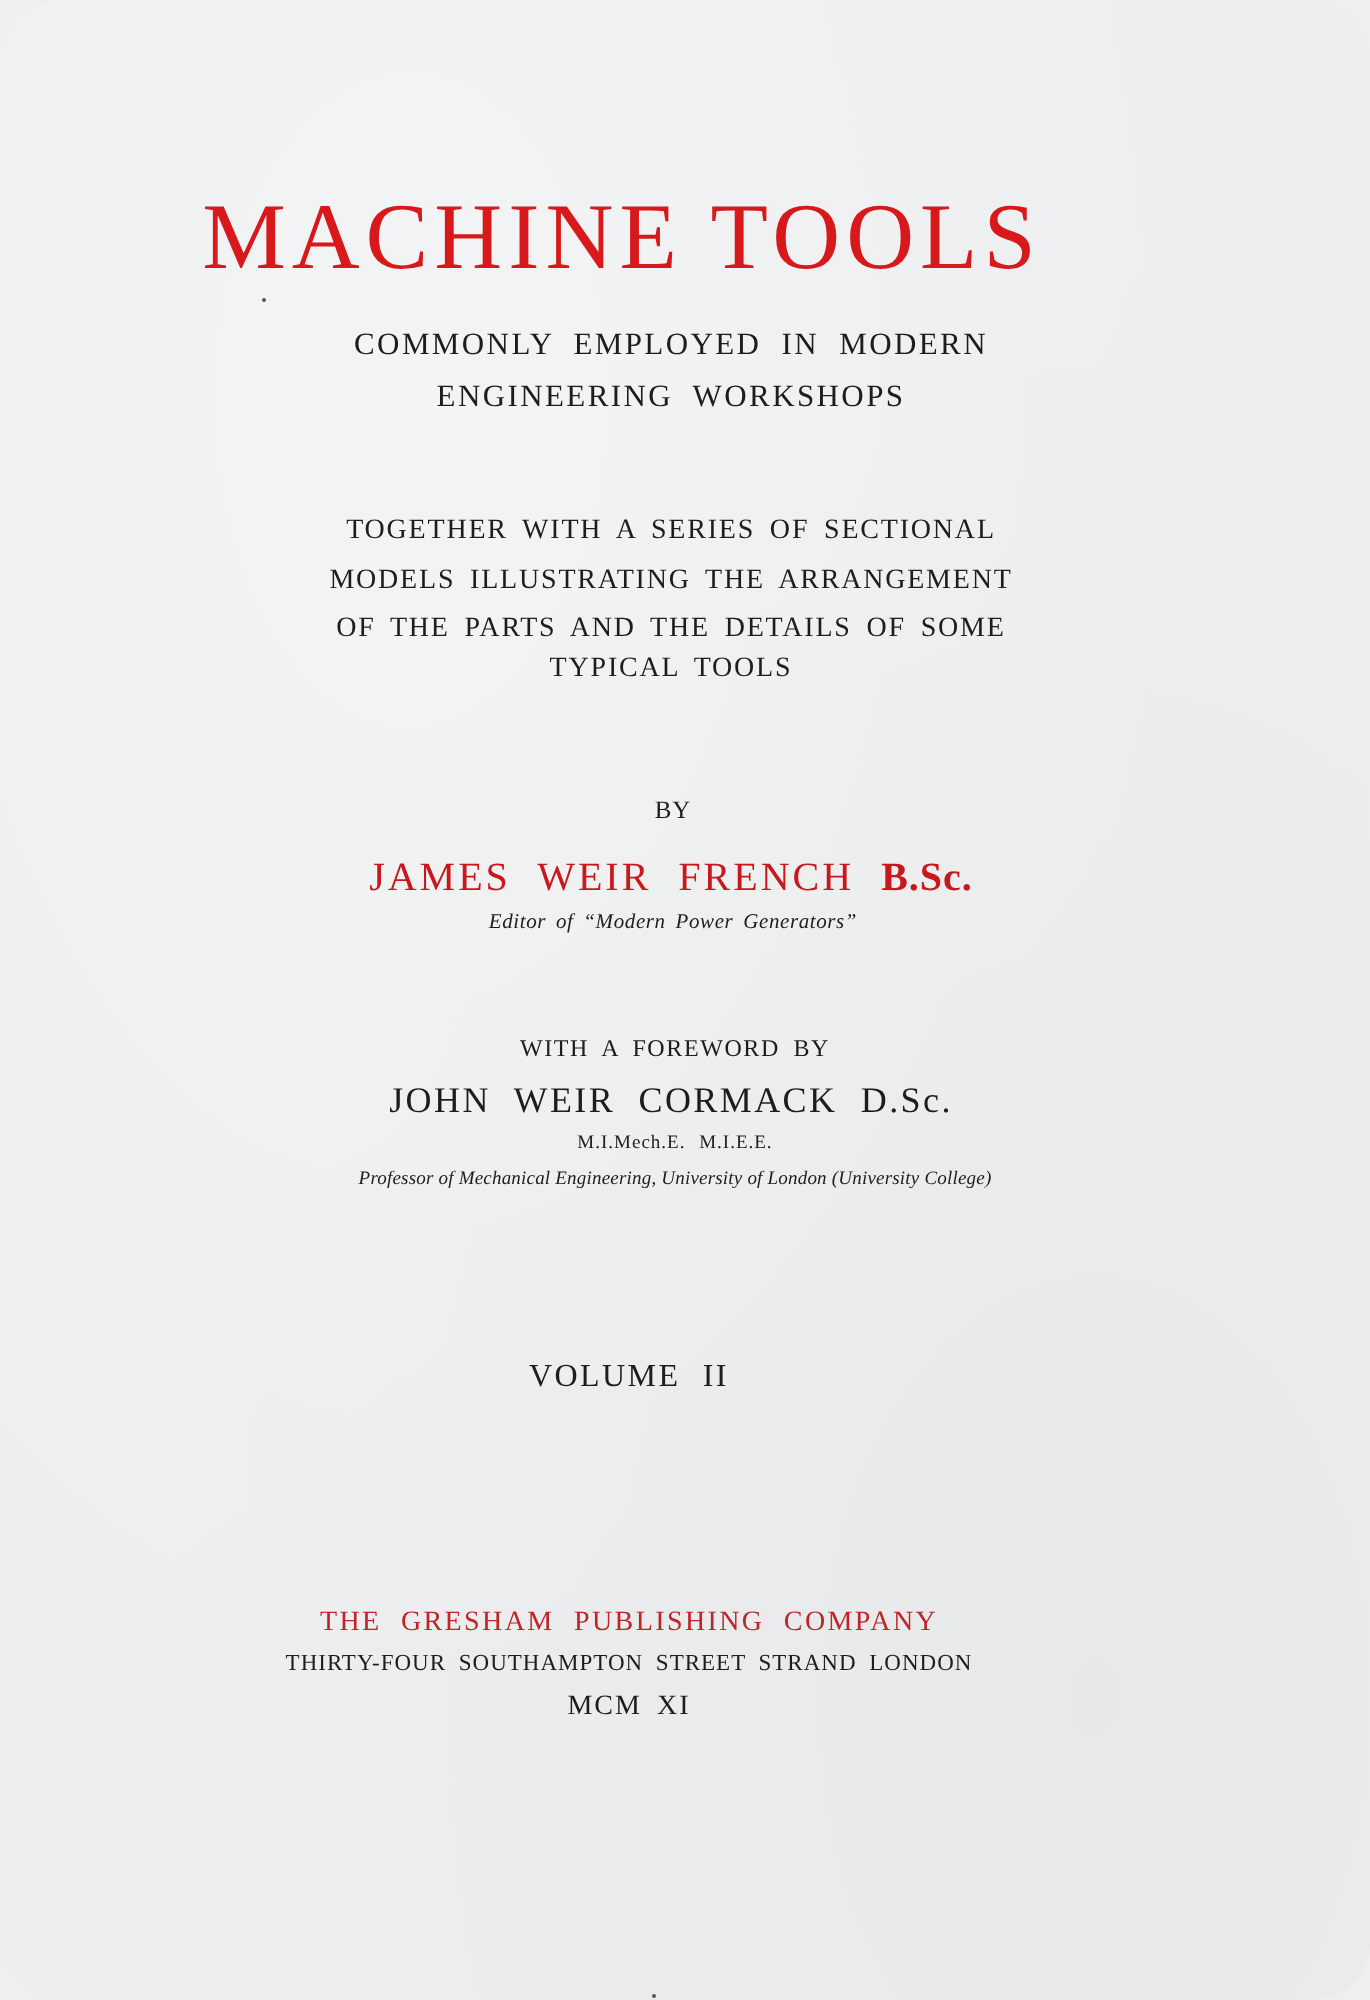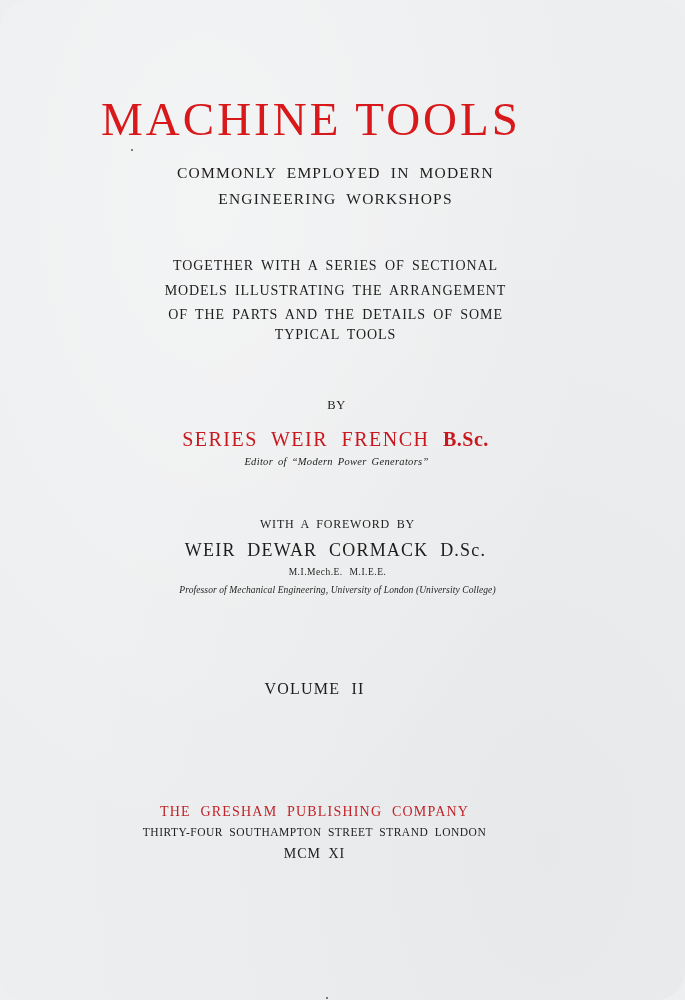--- a/index.html
+++ b/index.html
@@ -161,28 +161,28 @@
   <div class="line sub sub2">ENGINEERING WORKSHOPS</div>
 
   <div class="line tog tog1">TOGETHER WITH A SERIES OF SECTIONAL</div>
   <div class="line tog tog2">MODELS ILLUSTRATING THE ARRANGEMENT</div>
   <div class="line tog tog3">OF THE PARTS AND THE DETAILS OF SOME</div>
   <div class="line tog tog4">TYPICAL TOOLS</div>
 
   <div class="line by">BY</div>
 
   <div class="line author">
-    <span>SERIES WEIR FRENCH</span>
+    <span>JAMES WEIR FRENCH</span>
     <span class="deg">B.Sc.</span>
   </div>
   <div class="line editor">Editor of “Modern Power Generators”</div>
 
   <div class="line foreword-label">WITH A FOREWORD BY</div>
   <div class="line foreword-name">
-    <span>WEIR DEWAR CORMACK</span>
+    <span>JOHN WEIR CORMACK</span>
     <span>D.Sc.</span>
   </div>
   <div class="line quals">M.I.Mech.E. M.I.E.E.</div>
   <div class="line prof">Professor of Mechanical Engineering, University of London (University College)</div>
 
   <div class="line volume">VOLUME II</div>
 
   <div class="line publisher">THE GRESHAM PUBLISHING COMPANY</div>
   <div class="line address">THIRTY-FOUR SOUTHAMPTON STREET STRAND LONDON</div>
   <div class="line year">MCM XI</div>

